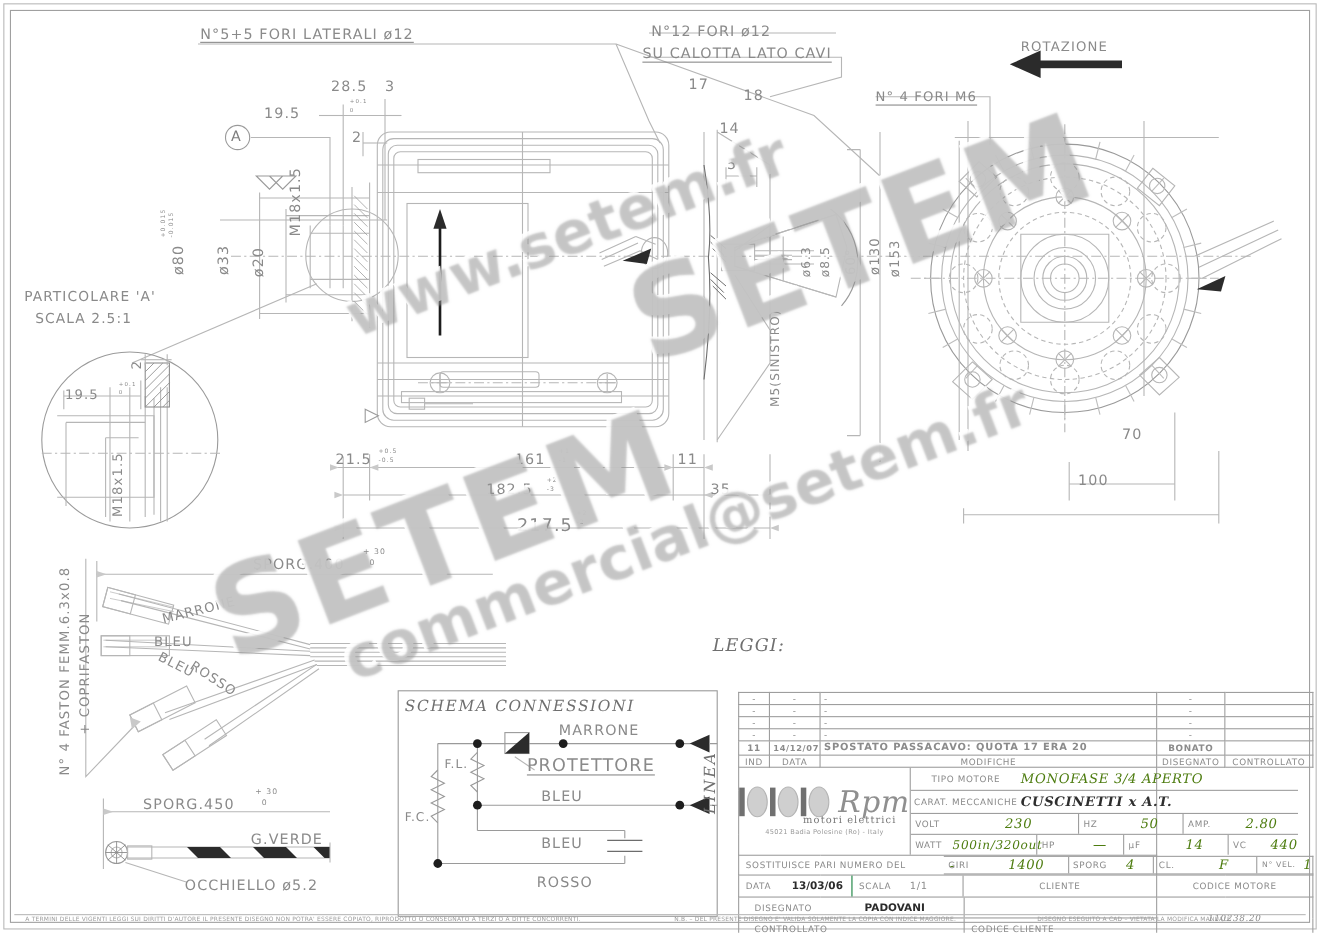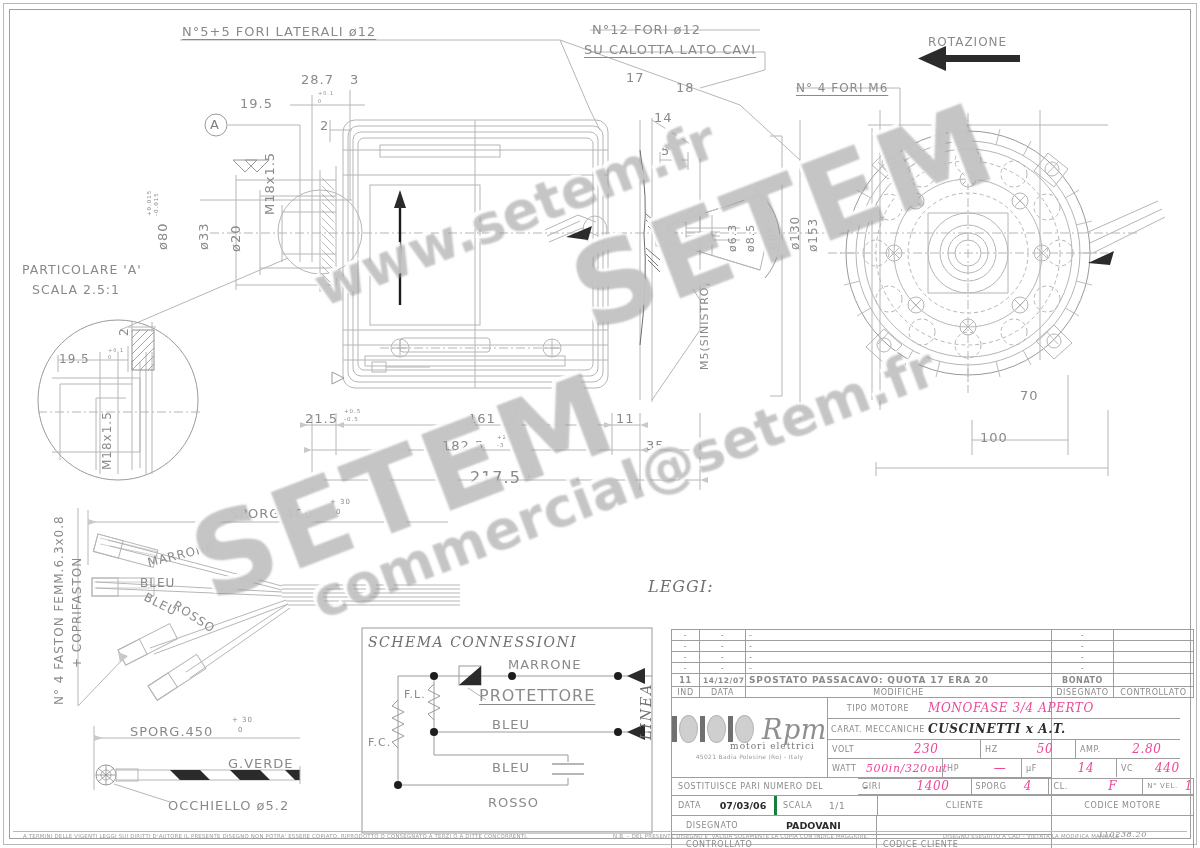--- a/index.html
+++ b/index.html
@@ -31,21 +31,21 @@
   .dash2{stroke-dasharray:4 3;}
   .fillblk{fill:#2b2b2b;}
   .fillgry{fill:#c9c9c9;}
 
   
   #tb{position:absolute;left:671px;top:629px;width:522px;height:204px;}
   #tb table{border-collapse:collapse;width:100%;height:100%;table-layout:fixed;}
   #tb td{border:1px solid #9e9e9e;font-size:8px;color:#8b8b8b;padding:0 3px;
          letter-spacing:.6px;vertical-align:middle;}
   td.c{text-align:center;}
-  .val{font-family:"DejaVu Serif",serif;font-style:italic;color:#ec4899;font-size:12px;}
+  .val{font-family:"DejaVu Serif",serif;font-style:italic;color:#4d7c0f;font-size:12px;}
   .valb{font-family:"DejaVu Serif",serif;font-style:italic;color:#2e2e2e;font-size:12px;font-weight:bold;}
   .hand{font-family:"DejaVu Sans",sans-serif;color:#2b2b2b;font-size:9px;font-weight:bold;letter-spacing:0;}
   .small{font-size:7px;letter-spacing:0;}
   .code{font-family:"DejaVu Serif",serif;font-style:italic;font-size:29px;color:#2e2e2e;
         text-align:center;letter-spacing:2px;}
   .logo-row{display:flex;align-items:center;gap:2px;}
   .logo-e{width:17px;height:26px;border-radius:50%;background:#cfcfcf;border:1px solid #b5b5b5;}
   .logo-b{width:5px;height:26px;background:#707070;}
   .logo-rpm{font-family:"DejaVu Serif",serif;font-style:italic;font-size:27px;color:#8f8f8f;margin-left:6px;line-height:1;}
   .logo-sub{font-family:"DejaVu Serif",serif;font-size:9px;color:#777;letter-spacing:1px;margin-top:-2px;align-self:flex-end;}
@@ -422,21 +422,21 @@
   <div class="lbl ul" style="left:182px;top:24px;font-size:13px;">N°5+5 FORI LATERALI ø12</div>
   <div class="lbl" style="left:592px;top:22px;font-size:13px;">N°12 FORI ø12</div>
   <div class="lbl ul" style="left:584px;top:42px;font-size:13px;">SU CALOTTA LATO CAVI</div>
   <div class="lbl ul" style="left:796px;top:81px;font-size:12px;">N° 4 FORI M6</div>
   <div class="lbl" style="left:928px;top:35px;font-size:12px;">ROTAZIONE</div>
   <div class="lbl" style="left:210px;top:117px;font-size:13px;color:#7e7e7e;">A</div>
 
   <div class="lbl" style="left:22px;top:262px;font-size:12.5px;">PARTICOLARE 'A'</div>
   <div class="lbl" style="left:32px;top:282px;font-size:12.5px;">SCALA 2.5:1</div>
 
-  <div class="lbl" style="left:301px;top:72px;font-size:13px;">28.7</div>
+  <div class="lbl" style="left:301px;top:72px;font-size:13px;">28.5</div>
   <div class="lbl" style="left:350px;top:72px;font-size:13px;">3</div>
   <div class="lbl" style="left:240px;top:96px;font-size:13px;">19.5</div>
   <div class="lbl" style="left:318px;top:90px;font-size:5px;">+0.1</div>
   <div class="lbl" style="left:318px;top:98px;font-size:5px;">0</div>
   <div class="lbl" style="left:320px;top:118px;font-size:13px;">2</div>
   <div class="lbl" style="left:626px;top:70px;font-size:13px;">17</div>
   <div class="lbl" style="left:676px;top:80px;font-size:13px;">18</div>
   <div class="lbl" style="left:654px;top:110px;font-size:13px;">14</div>
   <div class="lbl" style="left:661px;top:143px;font-size:13px;">5</div>
 
@@ -642,22 +642,22 @@
               <span style="width:38px;font-size:7px;color:#8b8b8b;border-left:1px solid #9e9e9e;padding-left:4px;height:100%;display:flex;align-items:center">N° VEL.</span>
               <span class="val" style="flex:1;text-align:center">1</span>
             </div>
           </td>
         </tr>
 
         <tr style="height:20px">
           <td colspan="3" style="padding:0">
             <div style="display:flex;align-items:center;height:100%">
               <span style="width:34px;font-size:8px;color:#8b8b8b;padding-left:6px">DATA</span>
-              <span class="hand" style="width:62px;text-align:center;font-size:9.5px">07/03/06</span>
-              <span style="width:46px;font-size:8px;color:#8b8b8b;border-left:3px solid #15803d;padding-left:6px;height:100%;display:flex;align-items:center">SCALA</span>
+              <span class="hand" style="width:62px;text-align:center;font-size:9.5px">13/03/06</span>
+              <span style="width:46px;font-size:8px;color:#8b8b8b;border-left:1px solid #15803d;padding-left:6px;height:100%;display:flex;align-items:center">SCALA</span>
               <span style="width:48px;text-align:left;font-size:9px;color:#8b8b8b">1/1</span>
               <span style="flex:1;text-align:center;font-size:8px;color:#8b8b8b;border-left:1px solid #9e9e9e;height:100%;display:flex;align-items:center;justify-content:center">CLIENTE</span>
             </div>
           </td>
           <td colspan="2" class="c" style="font-size:8px">CODICE MOTORE</td>
         </tr>
 
         <tr style="height:19px">
           <td colspan="3" style="padding:0">
             <div style="display:flex;align-items:center;height:100%">

